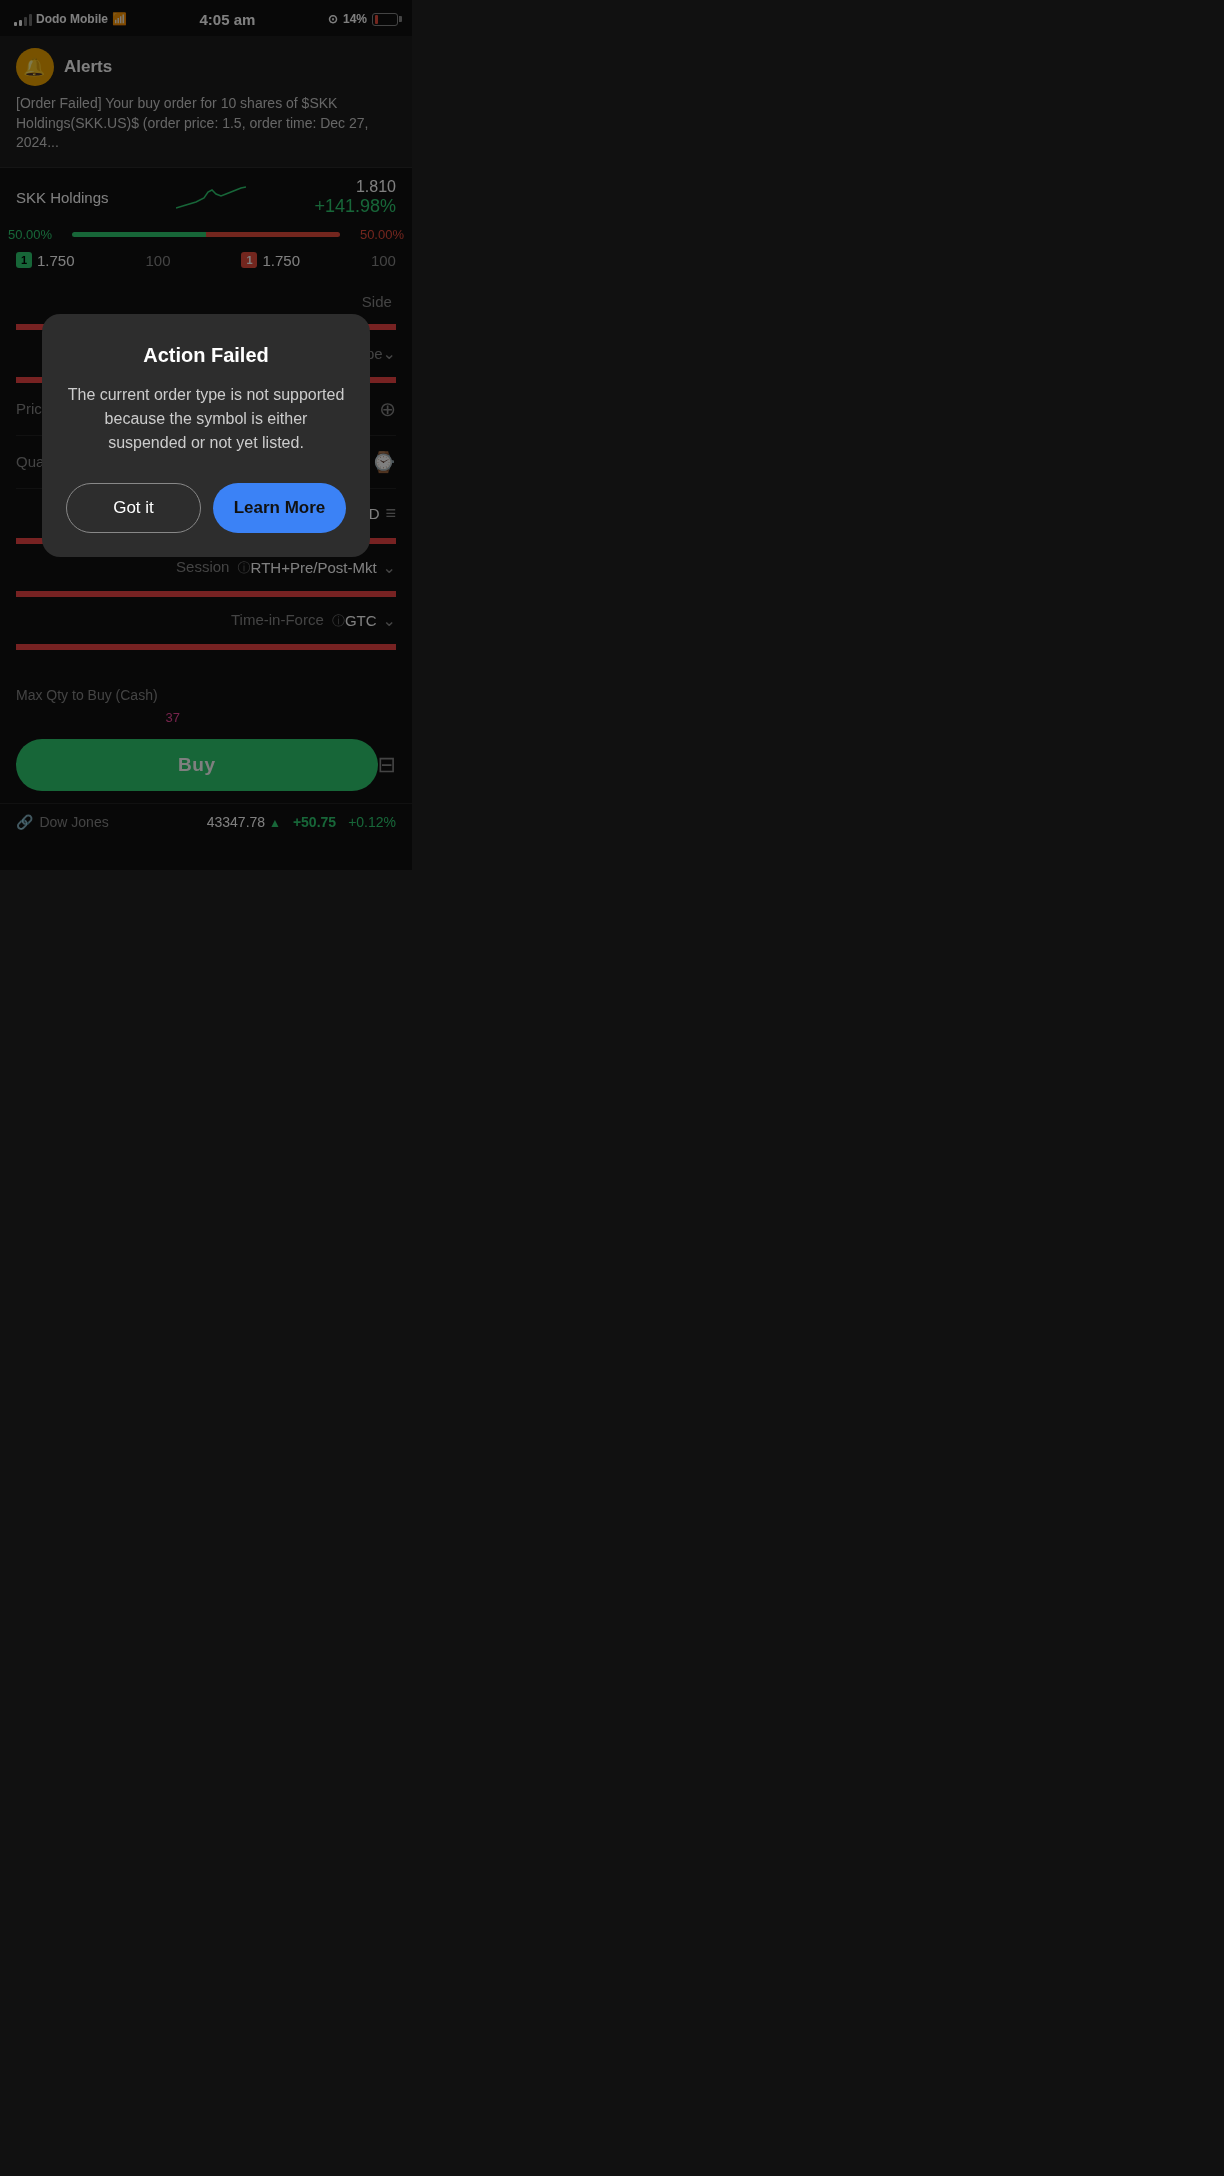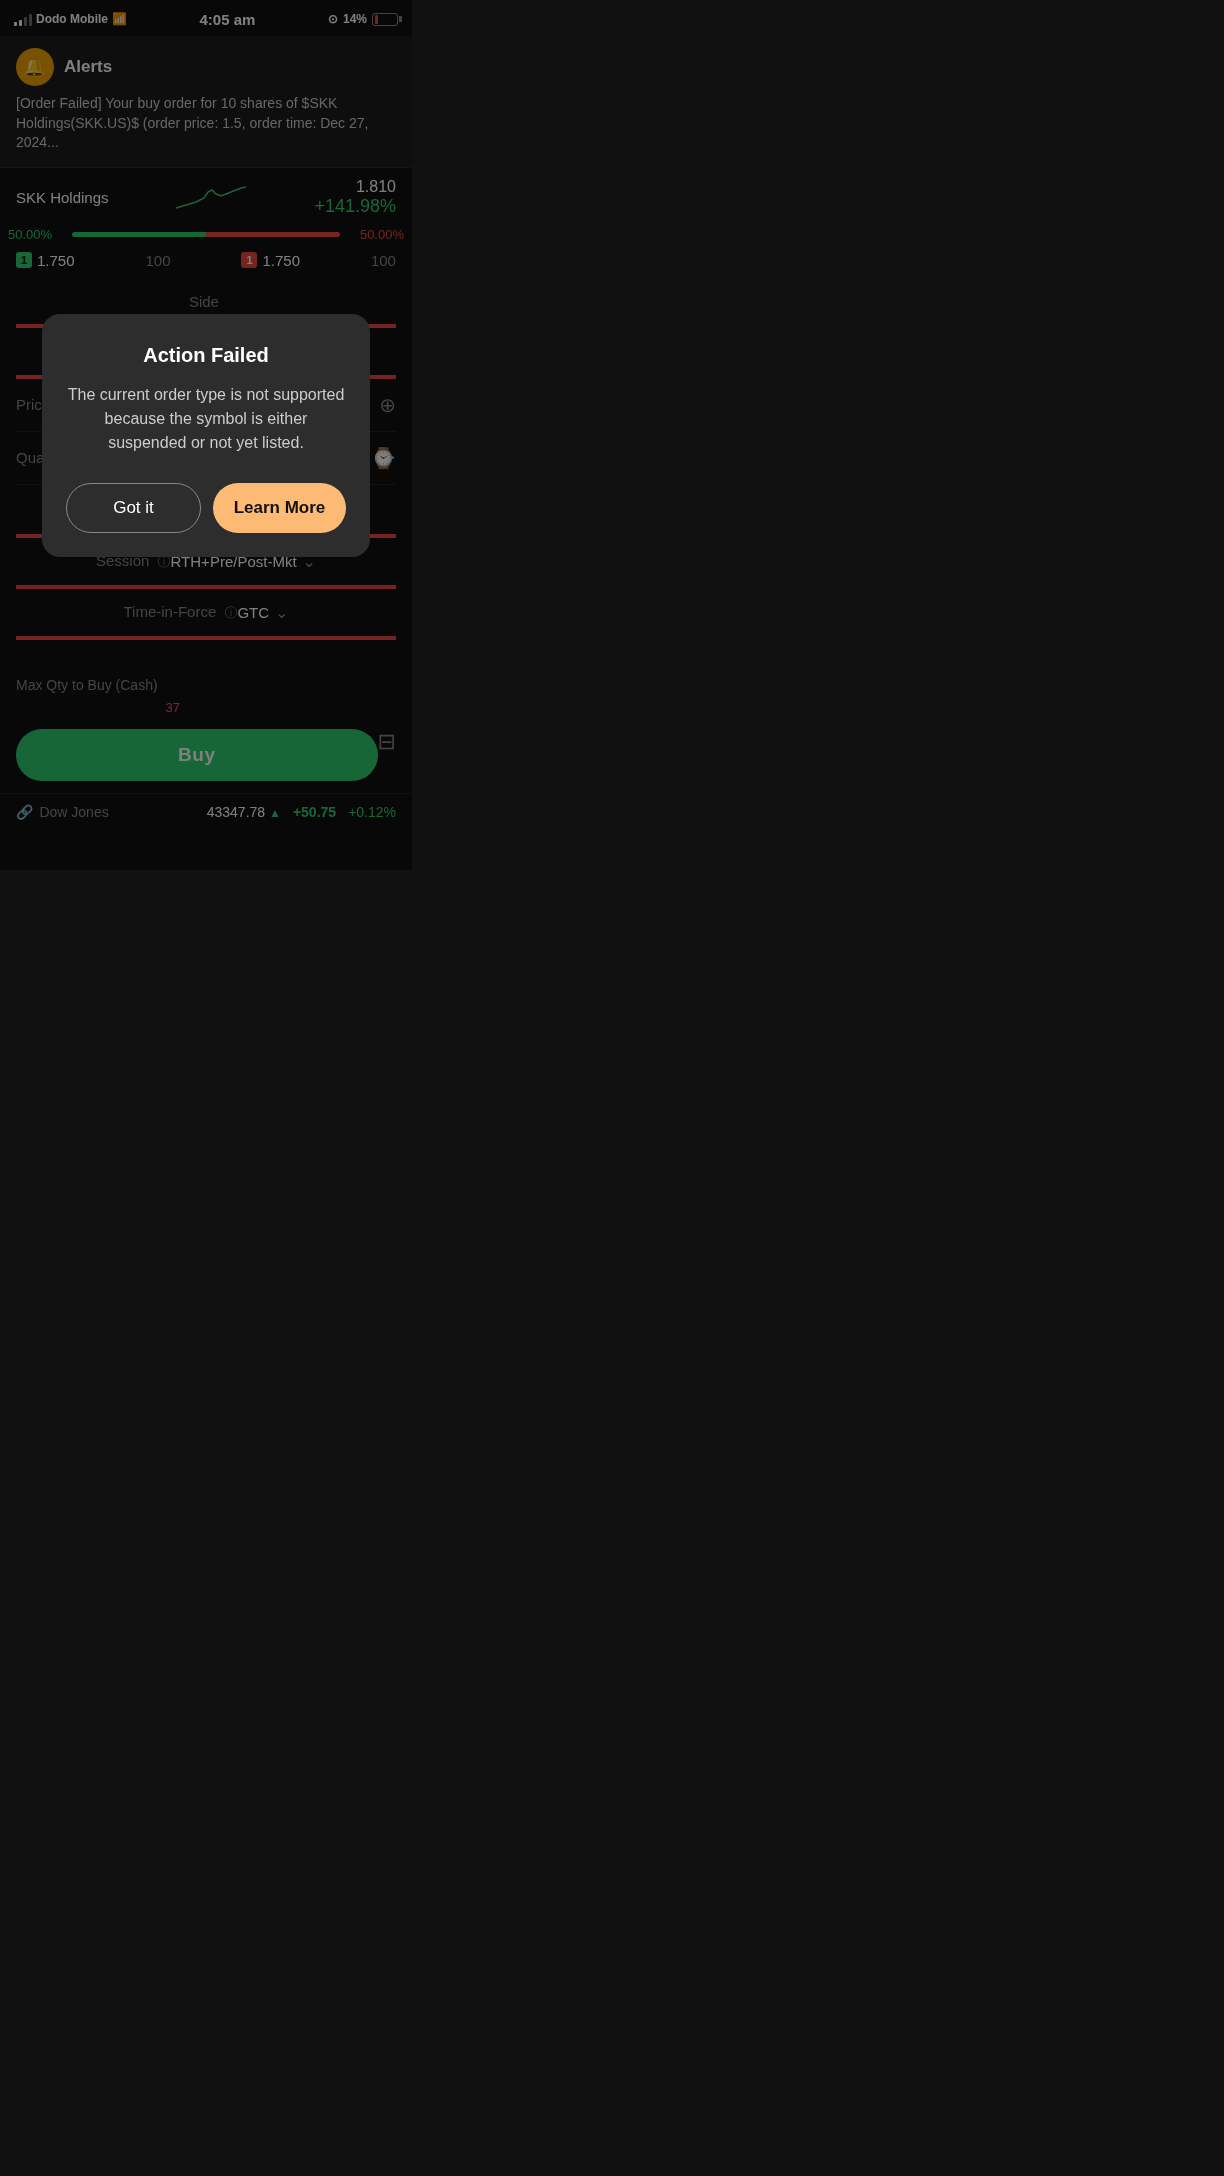--- a/index.html
+++ b/index.html
@@ -161,23 +161,23 @@
     }
     .badge-num.red { background: #e74c3c; color: #fff; }
     .order-price { font-size: 15px; color: #fff; }
     .order-qty { font-size: 15px; color: #888; }
 
     
     .form-section { padding: 0 16px; }
     .form-row {
       display: flex;
       align-items: center;
-      justify-content: center;
+      justify-content: flex-end;
       padding: 14px 0;
-      border-bottom: 4px solid #ef4444;
+      border-bottom: 6px solid #ef4444;
     }
     .form-label { font-size: 15px; color: #888; }
     .form-value { font-size: 15px; color: #fff; display: flex; align-items: center; gap: 6px; }
     .chevron { color: #888; font-size: 16px; }
 
     .form-row-with-controls {
       display: flex;
       align-items: center;
       justify-content: space-between;
       padding: 14px 0;
@@ -199,21 +199,21 @@
     .bottom-section { padding: 16px 16px 12px; }
     .max-qty-row {
       display: flex;
       align-items: center;
       gap: 8px;
       padding-bottom: 14px;
     }
     .max-label { font-size: 14px; color: #888; }
     .max-value { font-size: 13px; color: #ec4899; margin-top: 44px; }
 
-    .buy-row { display: flex; align-items: flex-start; gap: 0; }
+    .buy-row { display: flex; align-items: center; gap: 0; }
     .buy-btn {
       flex: 1;
       background: #2ecc71;
       border: none;
       border-radius: 30px;
       height: 52px;
       font-size: 19px;
       font-weight: 600;
       color: #fff;
       cursor: pointer;
@@ -277,21 +277,21 @@
       border: 1.5px solid #888;
       border-radius: 30px;
       height: 50px;
       font-size: 17px;
       font-weight: 500;
       color: #fff;
       cursor: pointer;
     }
     .btn-learn-more {
       flex: 1;
-      background: #fdba74;
+      background: #3b82f6;
       border: none;
       border-radius: 30px;
       height: 50px;
       font-size: 17px;
       font-weight: 600;
       color: #111;
       cursor: pointer;
     }
 
     

